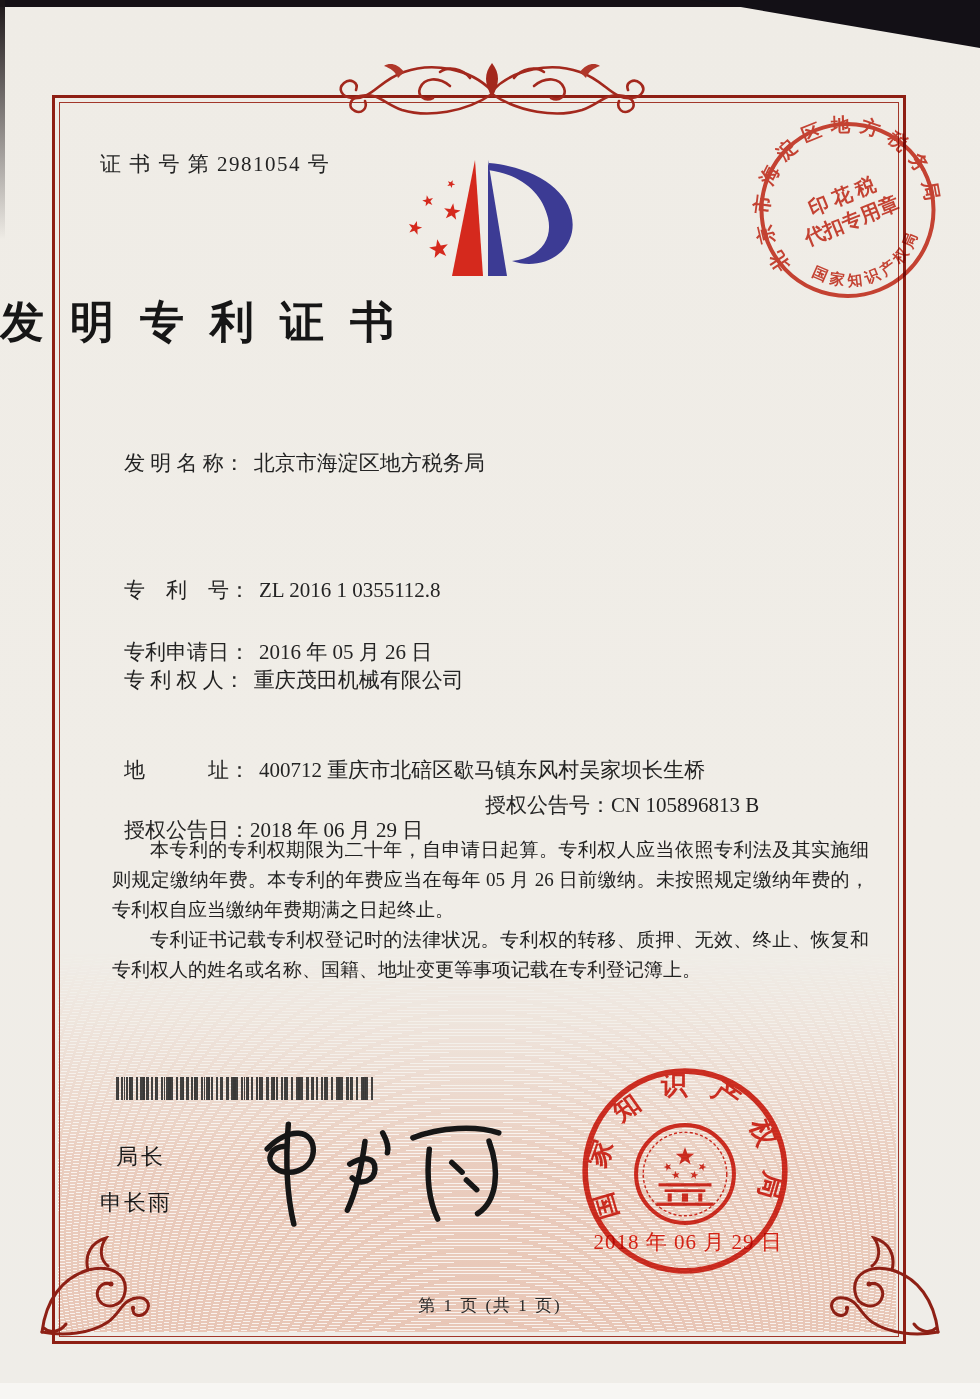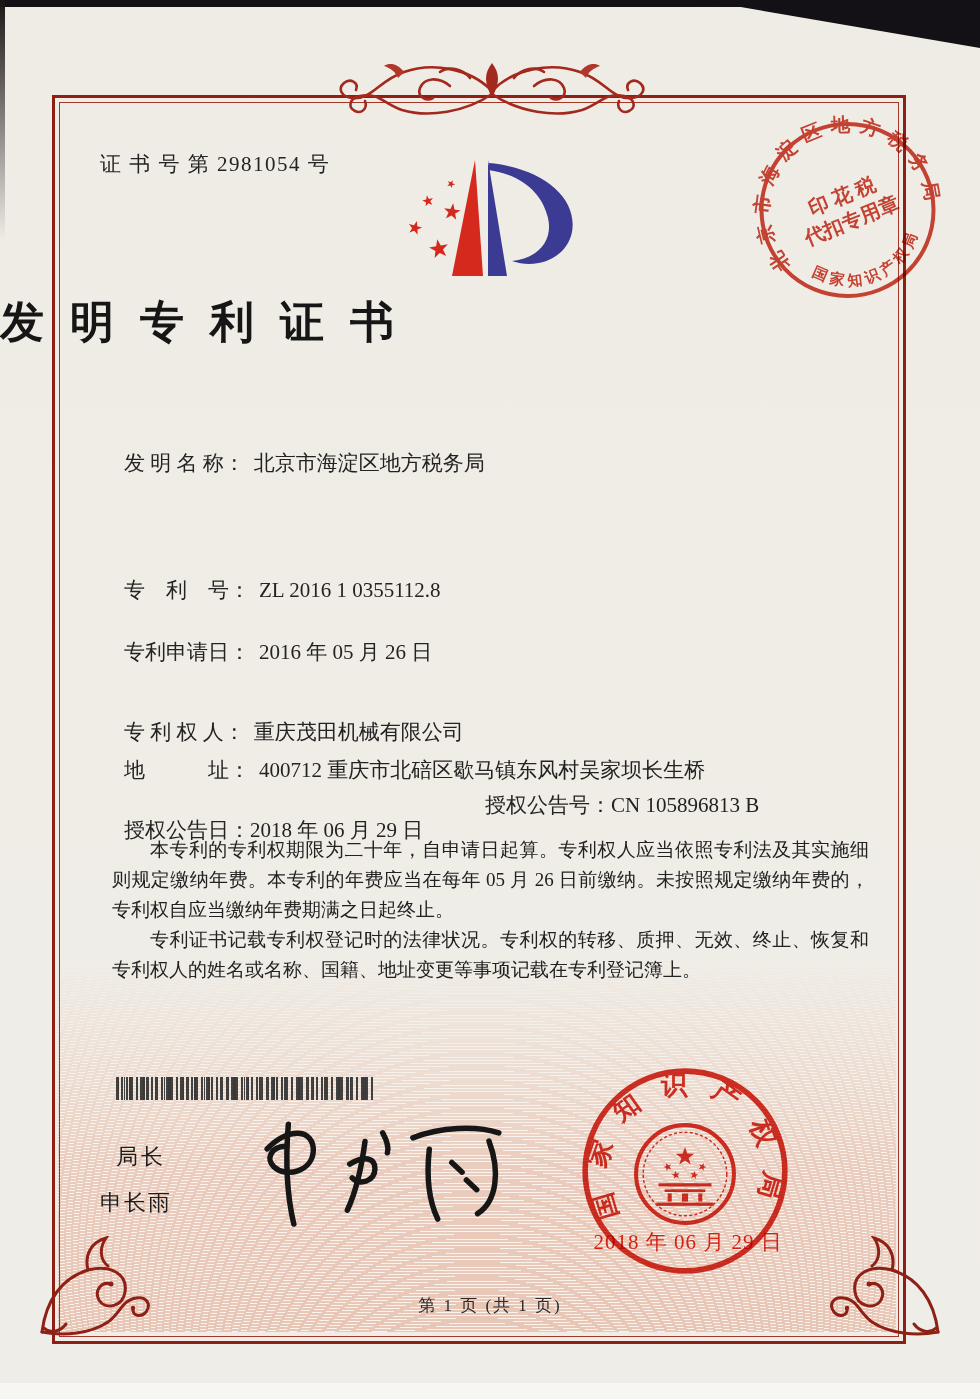--- a/index.html
+++ b/index.html
@@ -50,21 +50,21 @@
   .cnipa-logo{position:absolute;left:388px;top:146px;width:205px;height:148px;}
 
   .title{position:absolute;left:0;right:0;top:293px;text-align:left;
     font-size:44px;font-weight:bold;color:#161616;}
   .title span{letter-spacing:26px;margin-right:-26px;}
 
   .field-row{position:absolute;left:103px;width:780px;font-size:21px;color:var(--ink);white-space:pre;}
   .field-row .lbl{white-space:pre;}
   .field-row .val{margin-left:9px;}
   #row-0{top:424px;} #row-1{top:488px;} #row-2{top:551px;}
-  #row-3{top:613px;} #row-4{top:693px;} #row-5{top:731px;}
+  #row-3{top:613px;} #row-4{top:641px;} #row-5{top:731px;}
   .grant-row{position:absolute;left:103px;top:791px;width:780px;font-size:21px;color:var(--ink);white-space:pre;}
   .grant-right{position:absolute;left:382px;top:0;white-space:pre;}
 
   .legal{position:absolute;left:112px;top:835px;width:757px;
     font-size:19px;line-height:30px;color:#222;text-align:justify;}
   .legal p{margin:0;text-indent:2em;}
 
   .barcode{position:absolute;left:116px;top:1077px;width:257px;height:23px;opacity:.88;
     background-image:
       repeating-linear-gradient(90deg,#2b2b2b 0 2px,transparent 2px 5px),

